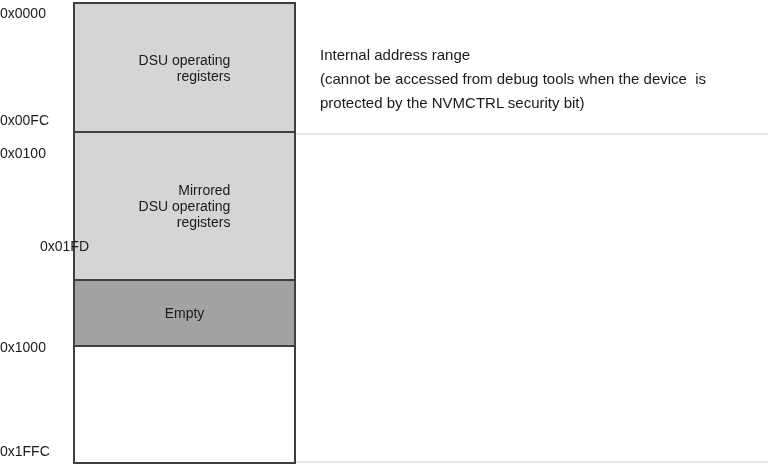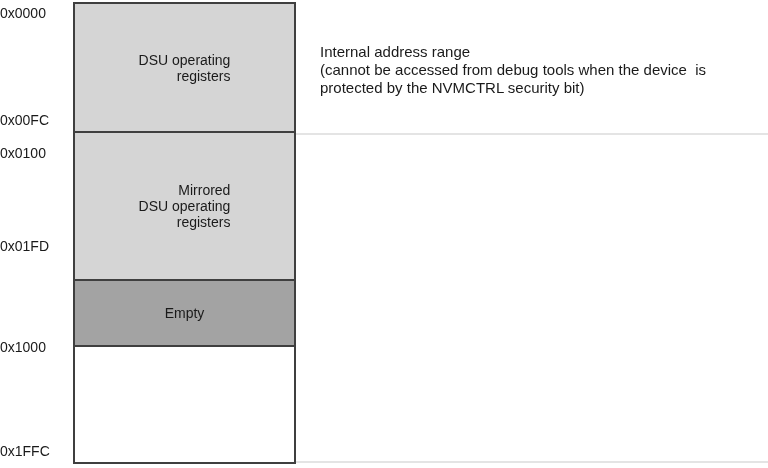--- a/index.html
+++ b/index.html
@@ -42,37 +42,37 @@
   .addr{
     position:absolute;
     left:0;width:58px;
     text-align:left;
     font-size:14px;line-height:16px;
     white-space:nowrap;
   }
   .addr.a0{top:5px;}
   .addr.a1{top:112px;}
   .addr.a2{top:145px;}
-  .addr.a3{top:238px;}
+  .addr.a3{top:238px;padding-left:40px;}
   .addr.a4{top:339px;}
   .addr.a5{top:443px;}
   
   .hline{
     position:absolute;
     left:296px;width:472px;height:2px;
     background:var(--divider-col);
   }
   .hline.top{top:133px;}
   .hline.bottom{top:461px;}
   
   .annotation{
     position:absolute;
     left:320px;
     width:440px;
-    font-size:15px;line-height:18px;
+    font-size:15px;line-height:24px;
     white-space:pre-wrap;
   }
   .annotation.internal{top:43px;}
   .annotation.external{top:279px;}
 </style>
 </head>
 <body>
 
 <div id="canvas">
 

